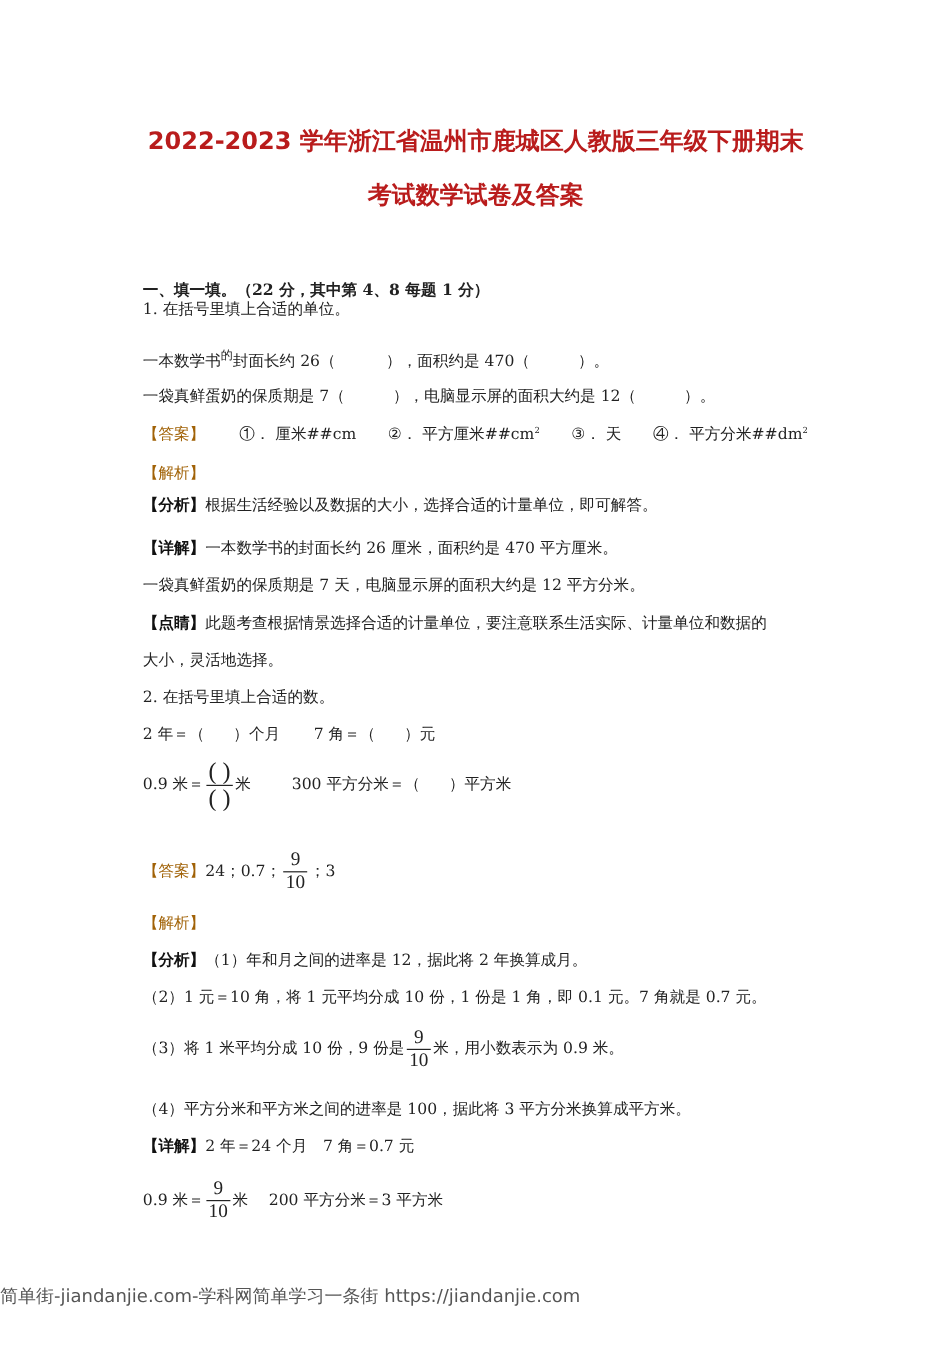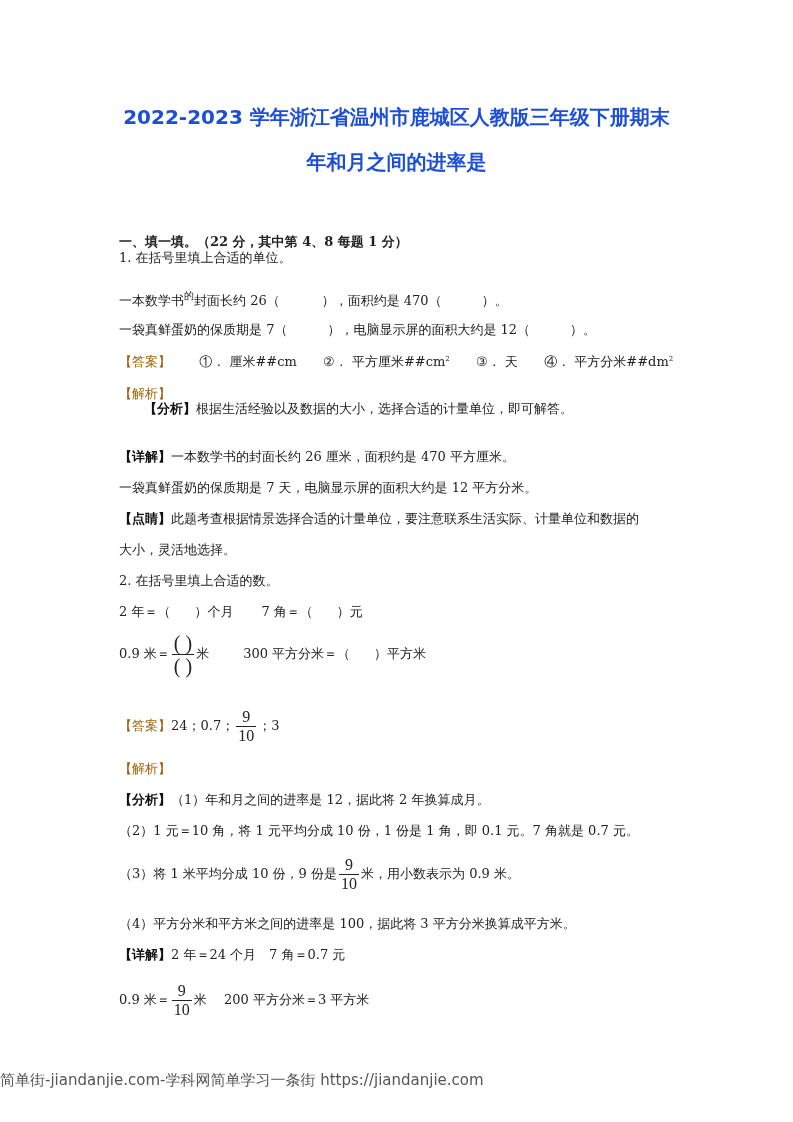--- a/index.html
+++ b/index.html
@@ -1,38 +1,38 @@
 <!DOCTYPE html>
 <html><head>
 <meta charset="utf-8">
 <style>
   html, body { margin:0; padding:0; background:#ffffff; }
   body { width:793px; height:1122px; position:relative; overflow:hidden;
          font-family:"DejaVu Serif","Liberation Serif",serif; color:#222; }
   .title { position:absolute; left:0; width:793px; text-align:center;
-           font-family:"DejaVu Sans","Liberation Sans",sans-serif; font-weight:bold; font-size:20px; color:#1d4ed8; }
+           font-family:"DejaVu Sans","Liberation Sans",sans-serif; font-weight:bold; font-size:20px; color:#b91c1c; }
   .line { position:absolute; left:119px; font-size:13px; white-space:nowrap; color:#222; }
   .bold { font-weight:bold; font-family:"DejaVu Serif","Liberation Serif",serif;margin-top:15px; }
   .lbl { color:#a16207; }
   .lbl-dark { font-weight:bold; color:#111; }
   .gap { display:inline-block; }
   .frac { display:inline-flex; flex-direction:column; align-items:center; vertical-align:middle; margin:0 2px; }
   .frac .num, .frac .den { font-family:"Liberation Serif",serif; font-size:16px; line-height:18px; padding:0 2px; }
   .frac .bar { border-top:1px solid #222; align-self:stretch; }
   .bigfrac .num, .bigfrac .den { font-size:20px; line-height:22px; }
   .sup { font-size:7px; vertical-align:super; }
   .small-sup { font-size:10px; vertical-align:6px; }
   .footer { position:absolute; top:1071px; left:0; width:793px; 
             font-family:"DejaVu Sans","Liberation Sans",sans-serif; font-size:15px; color:#555; }
 </style>
 </head>
 <body>
 
 <div class="title" style="top:104px;">2022-2023 学年浙江省温州市鹿城区人教版三年级下册期末</div>
-<div class="title" style="top:149px;">年和月之间的进率是</div>
+<div class="title" style="top:149px;">考试数学试卷及答案</div>
 
 <div class="line bold" style="top:218px;">一、填一填。（22 分，其中第 4、8 每题 1 分）</div>
 
 <div class="line" style="top:249px;">1. 在括号里填上合适的单位。</div>
 
 <div class="line" style="top:289px;">
   <span>一本数学书</span><span class="small-sup">的</span><span>封面长约 26（</span><span class="gap" style="width:42px"></span><span>），面积约是 470（</span><span class="gap" style="width:40px"></span><span>）。</span>
 </div>
 
 <div class="line" style="top:321px;">
@@ -46,21 +46,21 @@
   <span class="gap" style="width:18px"></span>
   <span><span>②．</span> <span>平方厘米##cm</span><span class="sup">2</span></span>
   <span class="gap" style="width:18px"></span>
   <span><span>③．</span> <span>天</span></span>
   <span class="gap" style="width:18px"></span>
   <span><span>④．</span> <span>平方分米##dm</span><span class="sup">2</span></span>
 </div>
 
 <div class="line lbl" style="top:385px;">【解析】</div>
 
-<div class="line" style="top:400px;margin-left:25px;">
+<div class="line" style="top:412px;">
   <span class="lbl-dark">【分析】</span><span>根据生活经验以及数据的大小，选择合适的计量单位，即可解答。</span>
 </div>
 
 <div class="line" style="top:448px;">
   <span class="lbl-dark">【详解】</span><span>一本数学书的封面长约 26 厘米，面积约是 470 平方厘米。</span>
 </div>
 <div class="line" style="top:479px;">一袋真鲜蛋奶的保质期是 7 天，电脑显示屏的面积大约是 12 平方分米。</div>
 
 <div class="line" style="top:510px;">
   <span class="lbl-dark">【点睛】</span><span>此题考查根据情景选择合适的计量单位，要注意联系生活实际、计量单位和数据的</span>

